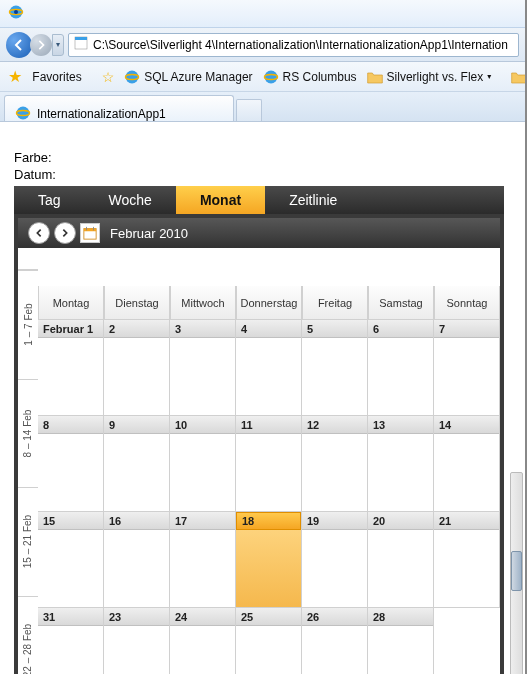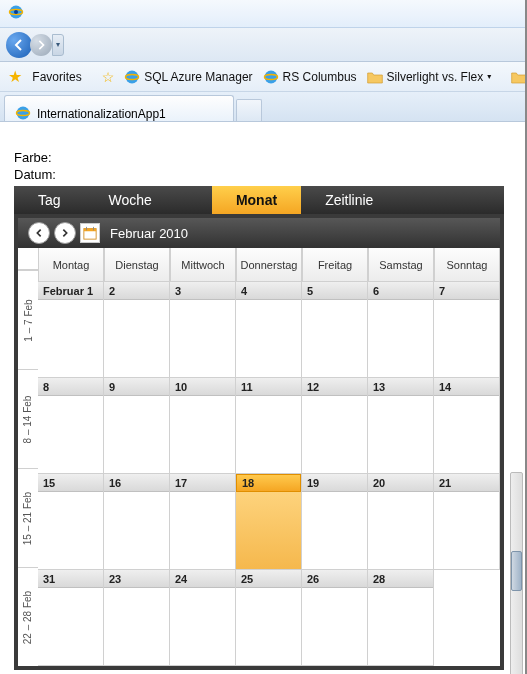--- a/index.html
+++ b/index.html
@@ -30,35 +30,35 @@
   .newtab { width:26px; height:22px; background:linear-gradient(#f2f6fb,#dde8f4); border:1px solid #b8c8db; border-bottom:none; border-radius:2px 2px 0 0; margin-left:2px; align-self:flex-end; margin-bottom:0; }
 
   
   .content { padding: 28px 8px 8px 14px; }
   .lbl-row { font-size:13px; color:#000; margin-bottom:2px; }
 
   
   .cal { margin-top:4px; width:490px; }
   .viewtabs { height:28px; background:linear-gradient(#4a4a4a,#2b2b2b); display:flex; align-items:stretch; color:#fff; font-size:14px; }
   .viewtabs .vt { padding:0 24px; display:flex; align-items:center; cursor:pointer; }
-  .viewtabs .vt.active { background:linear-gradient(#ffcf4b,#f5a623); color:#111; font-weight:bold;margin-left:36px; }
+  .viewtabs .vt.active { background:linear-gradient(#ffcf4b,#f5a623); color:#111; font-weight:bold; }
 
   .monthhdr { height:34px; background:linear-gradient(#575757,#323232); display:flex; align-items:center; padding:0 10px; gap:4px; color:#fff; border:4px solid #3a3a3a; border-bottom:none; }
   .circlebtn { width:22px; height:22px; border-radius:50%; background:#fff; color:#333; display:flex; align-items:center; justify-content:center; font-size:12px; cursor:pointer; border:1px solid #999; }
   .calicon { width:20px; height:20px; background:#fff; border:1px solid #ccc; display:flex; align-items:center; justify-content:center; font-size:12px; cursor:pointer; }
   .monthlabel { font-size:13px; margin-left:6px; }
 
   .gridwrap { border:4px solid #3a3a3a; border-top:none; background:#fff; display:flex; }
   .weekcol { width:20px; display:flex; flex-direction:column; }
   .weekcell { flex:1; border-top:1px solid #d0d0d0; display:flex; align-items:center; justify-content:center; }
   .weekcell span { transform:rotate(-90deg); white-space:nowrap; font-size:10px; color:#555; }
   .weekspacer { height:22px; border-bottom:1px solid #d0d0d0; }
 
   .grid { flex:1; display:grid; grid-template-columns:repeat(7,1fr); }
-  .dowcell { height:34px; background:linear-gradient(#fdfdfd,#ececec); border:1px solid #d0d0d0; border-top:none; display:flex; align-items:center; justify-content:center; font-size:11px; color:#333; }
+  .dowcell { height:34px; background:linear-gradient(#fdfdfd,#ececec); border:1px solid #d0d0d0; border-top:none; display:flex; align-items:center; justify-content:center; font-size:11px; color:#333;margin-top:38px; }
 
   .daycell { position:relative; border-right:1px solid #d0d0d0; border-bottom:1px solid #d0d0d0; height:96px; background:#fff; }
   .daycell .datebar { height:18px; background:linear-gradient(#efefef,#d9d9d9); border-bottom:1px solid #c0c0c0; padding:0 5px; font-size:11px; font-weight:bold; color:#222; display:flex; align-items:center; }
   .daycell.today { background:linear-gradient(#ffd987,#f5b84d); }
   .daycell.today .datebar { background:linear-gradient(#ffc94d,#f5a623); border:1px solid #e08e00; }
 
   .scrolltrack { position:absolute; right:2px; top:350px; width:13px; height:220px; background:linear-gradient(90deg,#eee,#ddd); border:1px solid #bbb; border-radius:2px; }
   .scrollthumb { position:absolute; left:0; right:0; top:78px; height:40px; background:linear-gradient(90deg,#cfd8e2,#9fb3c8); border:1px solid #7e94aa; border-radius:2px; }
 
   .ie-svg { width:16px; height:16px; }
@@ -83,20 +83,29 @@
       <svg width="12" height="12" viewBox="0 0 12 12">
           <path d="M8 1 L3 6 L8 11" stroke="#fff" stroke-width="2" fill="none"></path>
         </svg>
     </div>
     <div class="navcircle fwd">
       <svg width="10" height="10" viewBox="0 0 12 12">
           <path d="M4 1 L9 6 L4 11" stroke="#fff" stroke-width="2" fill="none"></path>
         </svg>
     </div>
     <div class="navdrop">▾</div>
+  </div>
+  <div class="addrwrap">
+    <span>
+      <svg class="ie-svg" width="14" height="14" viewBox="0 0 32 32">
+          <rect x="4" y="4" width="24" height="24" fill="#fff" stroke="#888"></rect>
+          <rect x="4" y="4" width="24" height="6" fill="#3aa0e8"></rect>
+        </svg>
+    </span>
+    <input type="text" value="C:\Source\Silverlight 4\Internationalization\InternationalizationApp1\Internation" style="">
   </div>
 </div>
 
 <div class="favbar">
   <span class="star">★</span>
   <span>Favorites</span>
   <span class="sep"></span>
   <span class="star" style="font-size:14px">☆</span>
   <span class="favlink">
     <svg class="ie-svg" width="14" height="14" viewBox="0 0 32 32">

